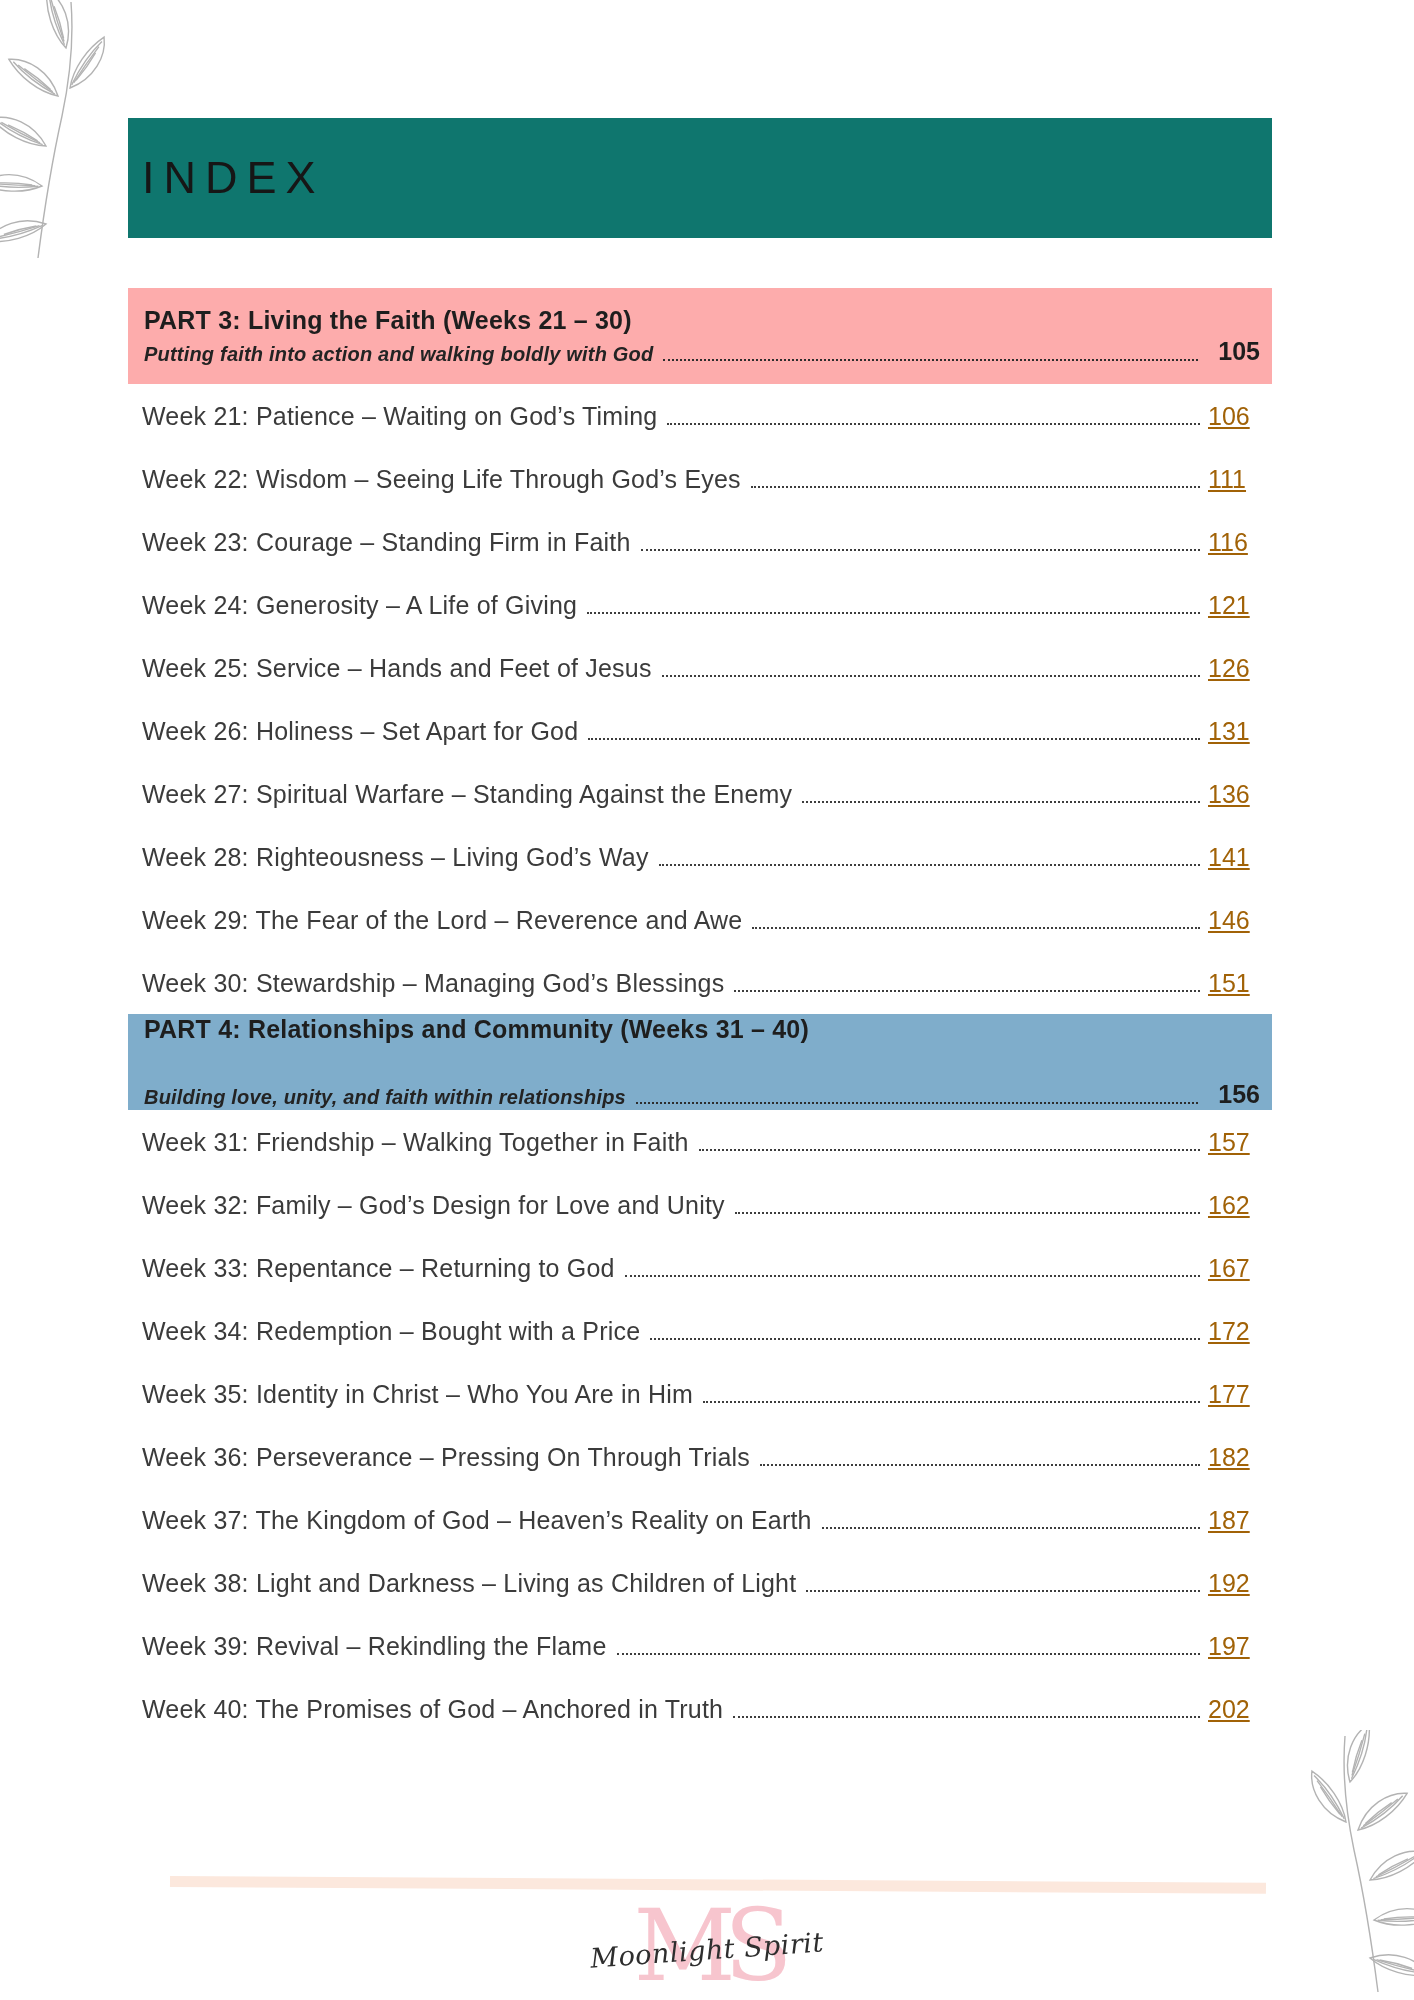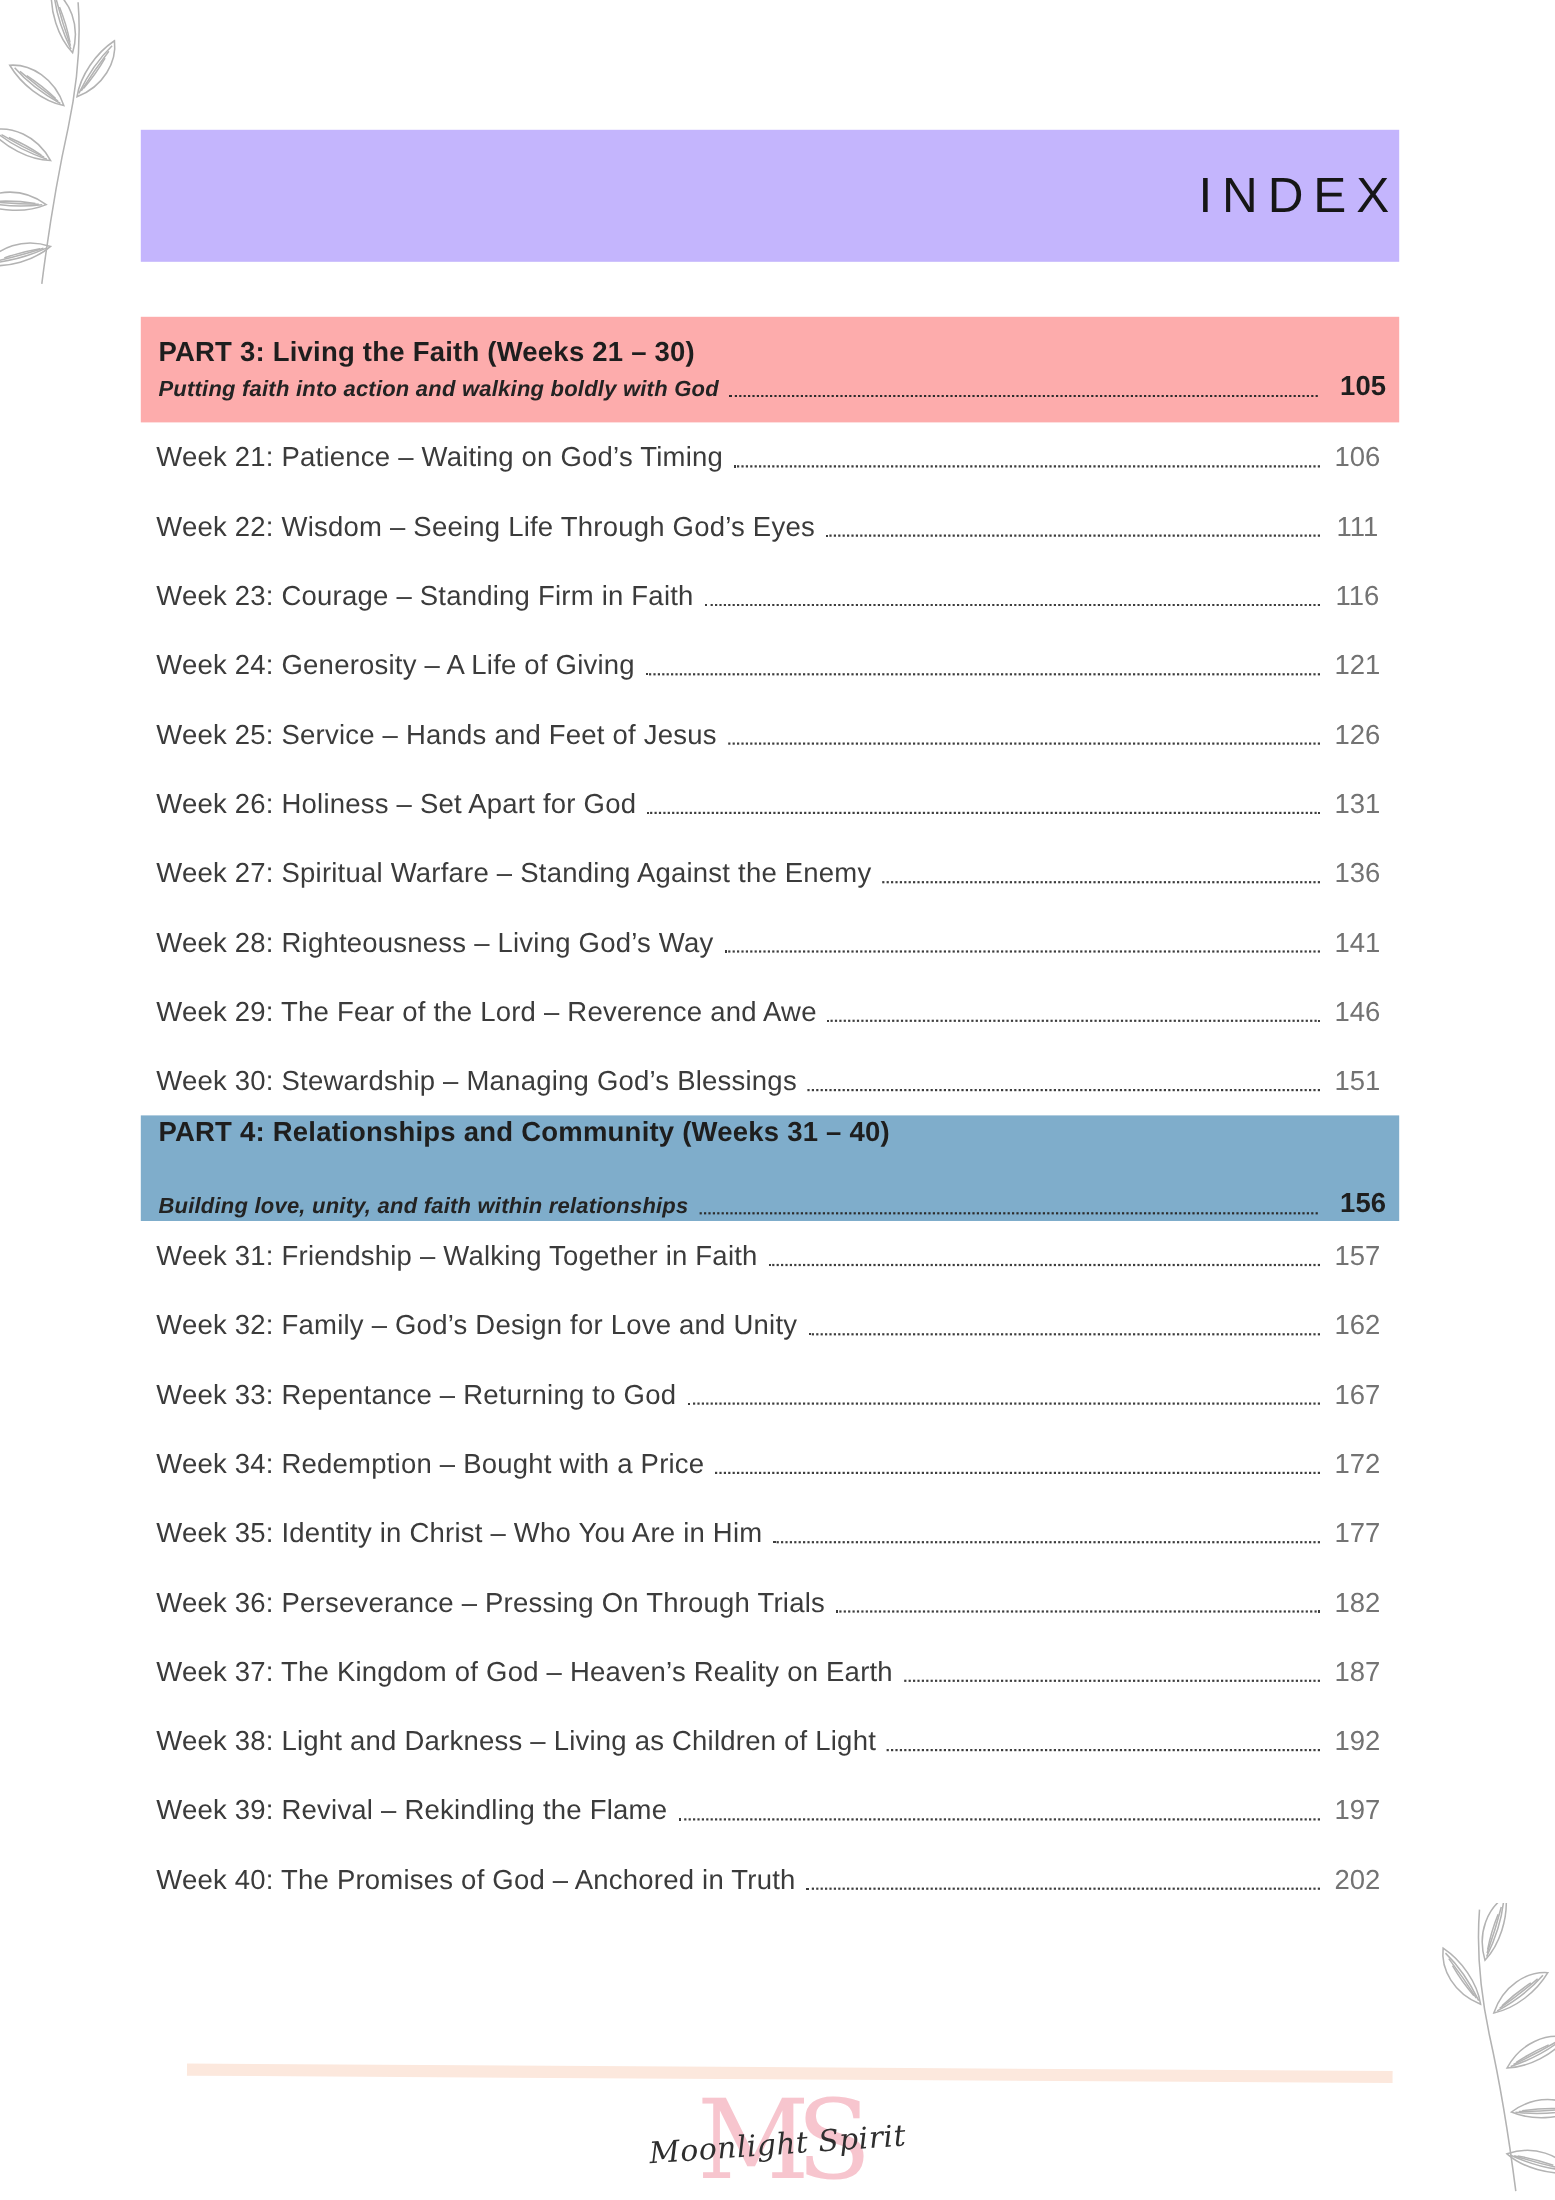--- a/index.html
+++ b/index.html
@@ -54,22 +54,22 @@
     padding:12px 12px 16px 14px;box-sizing:border-box;
   }
   .toc-label{
     font-size:25px;font-weight:300;color:#3b3b3b;
     white-space:nowrap;letter-spacing:0.2px;
   }
   .toc-row .dots{
     flex:1;border-bottom:2.4px dotted #3d3d3d;margin:0 8px 6px 10px;
   }
   .toc-page{
-    font-size:25px;font-weight:400;color:#737373;
-    min-width:52px;text-align:center;
+    font-size:25px;font-weight:400;color:#a16207;
+    min-width:52px;text-align:left;text-decoration:underline;
   }
   
   .footer-bar{
     position:absolute;left:170px;top:1876px;width:1096px;height:11px;
     transform:rotate(0.35deg);transform-origin:left center;
   }
   .brand-logo{
     position:absolute;left:50%;top:1896px;transform:translateX(-50%);
     width:260px;height:104px;text-align:center;
   }
@@ -109,21 +109,21 @@
 </svg>
 
 <div class="page">
 
   <svg class="leaf leaf-top-left" viewBox="0 0 170 268">
     <use href="#branch"></use>
   </svg>
 
   <div class="content">
 
-    <div class="index-banner" style="background: #c4b5fd; justify-content: flex-end;">
+    <div class="index-banner" style="background: #0f766e;">
       <span class="index-title">INDEX</span>
     </div>
 
     <div class="part-banner" style="background: rgb(253, 172, 172);">
       <div class="part-heading">PART 3: Living the Faith (Weeks 21 – 30)</div>
       <div class="part-subrow">
         <span class="part-subtitle">Putting faith into action and walking boldly with God</span>
         <span class="dots"></span>
         <span class="part-page">105</span>
       </div>

